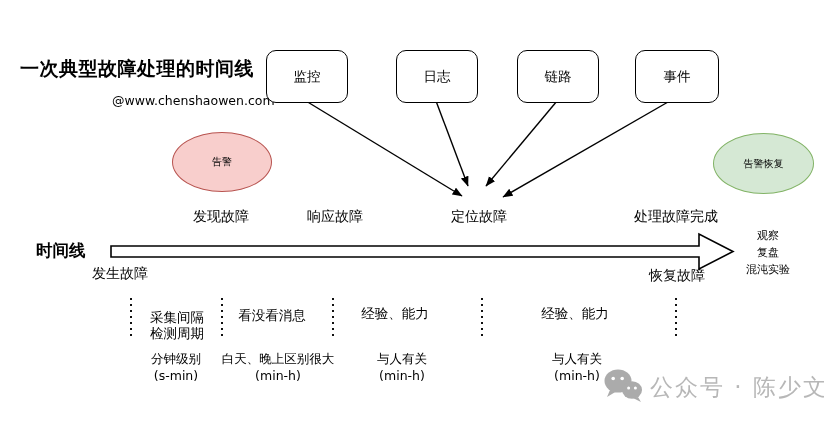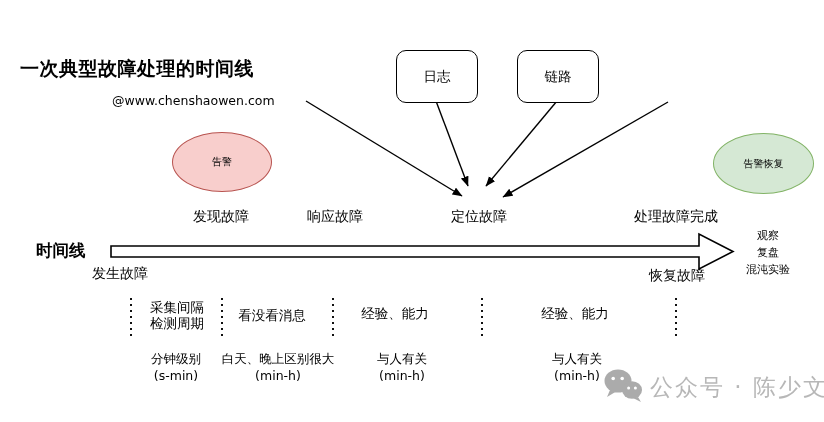--- a/index.html
+++ b/index.html
@@ -43,21 +43,21 @@
   .post-step{left:768px;font-size:11px;font-weight:500;white-space:nowrap;}
   #post-0{top:228px;}
   #post-1{top:245px;}
   #post-2{top:262px;}
   .dotline{
     position:absolute;top:298px;width:2.4px;height:42px;
     background:repeating-linear-gradient(to bottom,#111 0 2.4px,transparent 2.4px 6px);
   }
   #dot-0{left:130px;} #dot-1{left:221px;} #dot-2{left:332px;} #dot-3{left:481px;} #dot-4{left:675px;}
   .factor{font-size:13.5px;font-weight:500;line-height:16px;white-space:nowrap;}
-  #factor-0{left:177px;top:299px;}
+  #factor-0{left:177px;top:309px;}
   #factor-1{left:272px;top:307px;}
   #factor-2{left:395px;top:305px;}
   #factor-3{left:575px;top:305px;}
   .note{font-size:12.5px;font-weight:500;line-height:17px;top:350px;white-space:nowrap;}
   #note-0{left:176px;}
   #note-1{left:278px;}
   #note-2{left:402px;}
   #note-3{left:577px;}
   #footer-watermark{
     left:650px;top:372px;font-size:23px;color:#b7b7b7;
@@ -82,25 +82,31 @@
       <line x1="436" y1="101" x2="468" y2="186" marker-end="url(#ah)"></line>
       <line x1="557" y1="101" x2="486" y2="186" marker-end="url(#ah)"></line>
       <line x1="668" y1="102" x2="503" y2="197" marker-end="url(#ah)"></line>
     </g>
     <polygon points="111,246 699,246 699,234 733,251.5 699,269 699,257 111,257" fill="#ffffff" stroke="#000" stroke-width="1.6"></polygon>
   </svg>
 
   <div class="abs" id="title">一次典型故障处理的时间线</div>
   <div class="abs" id="subtitle">@www.chenshaowen.com</div>
 
+  <div class="node-box" id="box-monitoring">
+    <span>监控</span>
+  </div>
   <div class="node-box" id="box-tracing">
     <span>链路</span>
   </div>
   <div class="node-box" id="box-logs">
     <span>日志</span>
+  </div>
+  <div class="node-box" id="box-events">
+    <span>事件</span>
   </div>
 
   <div class="ellipse" id="alert-start">
     <span>告警</span>
   </div>
   <div class="ellipse" id="alert-recovery">
     <span>告警恢复</span>
   </div>
 
   <div class="abs centered phase" id="phase-0">发现故障</div>

